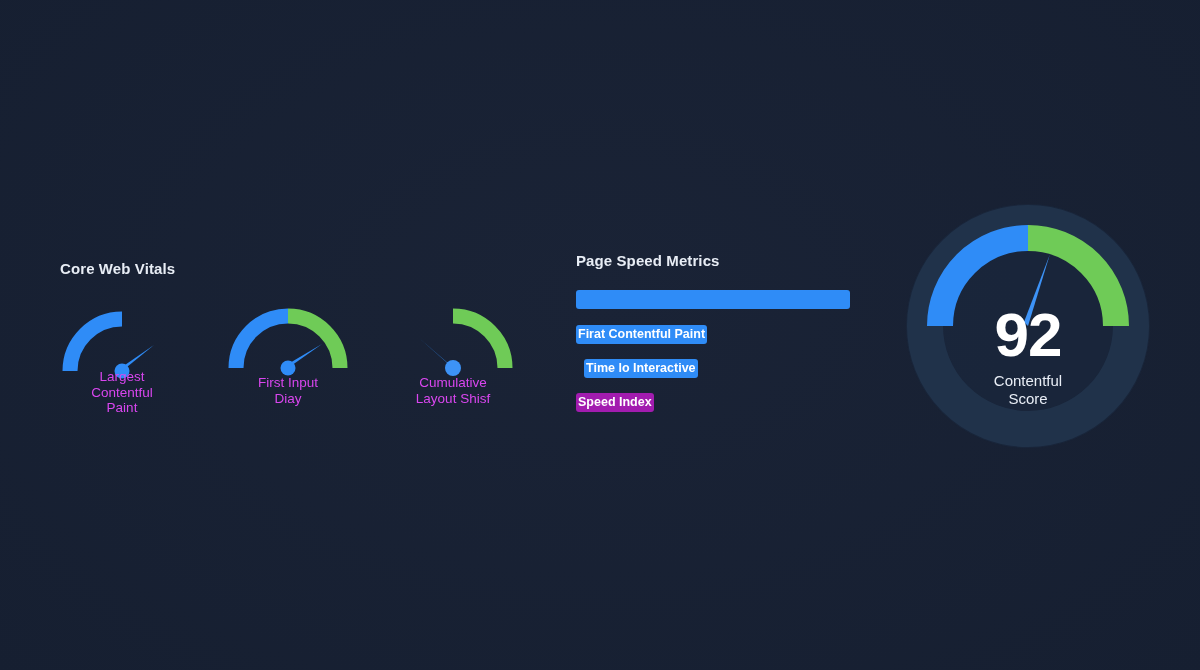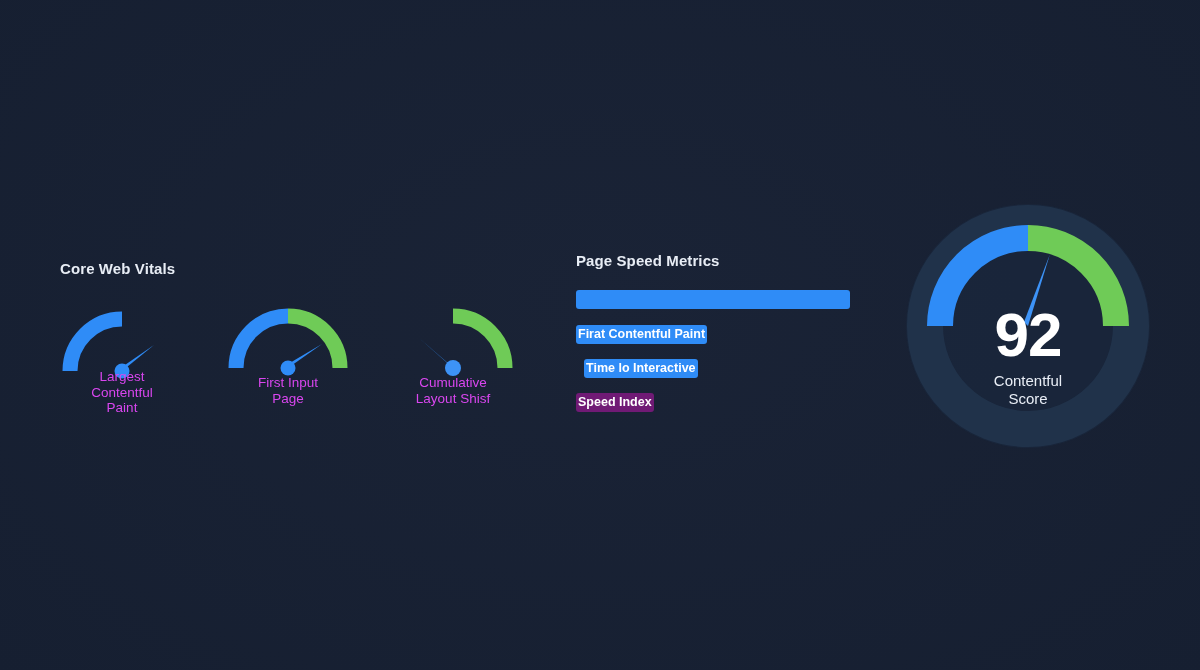--- a/index.html
+++ b/index.html
@@ -58,21 +58,21 @@
     font-weight: 700;
     padding: 0 2px;
     line-height: 19px;
     height: 19px;
     border-radius: 3px;
     white-space: nowrap;
     display: inline-block;
     box-sizing: border-box;
   }
   .bar-label.blue { background: #2f8cf7; color: #ffffff; }
-  .bar-label.green { background: #701a75; color: #ffffff; }
+  .bar-label.green { background: #a21caf; color: #ffffff; }
 
   
   .gauge-lg {
     position: absolute;
     width: 260px;
     height: 252px;
   }
   .gauge-lg svg { display: block; overflow: visible; }
   .gauge-lg .score {
     position: absolute;
@@ -117,21 +117,21 @@
   <div class="gauge-sm" style="left:218px;top:272px;">
     <svg width="140" height="100" viewBox="0 0 140 100" aria-hidden="true">
       <path d="M 18 88 A 52 52 0 0 1 70 36" fill="none" stroke="#2f8cf7" stroke-width="15" stroke-linecap="butt"></path>
       <path d="M 70 36 A 52 52 0 0 1 122 88" fill="none" stroke="#6fcb57" stroke-width="15" stroke-linecap="butt"></path>
       <g>
         <path d="M 70 88 L 104 64 L 70 84 Z" fill="#2f8cf7"></path>
         <circle cx="70" cy="88" r="7.5" fill="#2f8cf7"></circle>
       </g>
     </svg>
     <div class="cap" style="top:95px;width:130px;">First Input
-Page</div>
+Diay</div>
   </div>
 
   <div class="gauge-sm" style="left:383px;top:272px;">
     <svg width="140" height="100" viewBox="0 0 140 100" aria-hidden="true">
       <path d="M 70 36 A 52 52 0 0 1 122 88" fill="none" stroke="#6fcb57" stroke-width="15" stroke-linecap="butt"></path>
       <g>
         <path d="M 70 88 L 36 58 L 66 84 Z" fill="#2f8cf7"></path>
         <circle cx="70" cy="88" r="8" fill="#3d93f7"></circle>
       </g>
     </svg>

